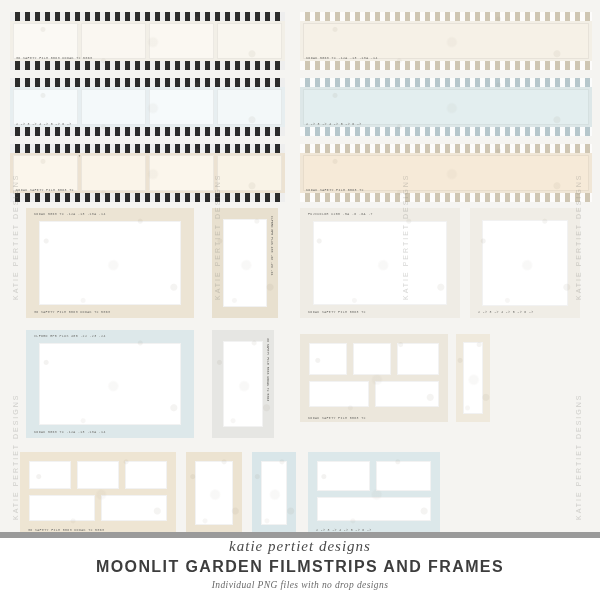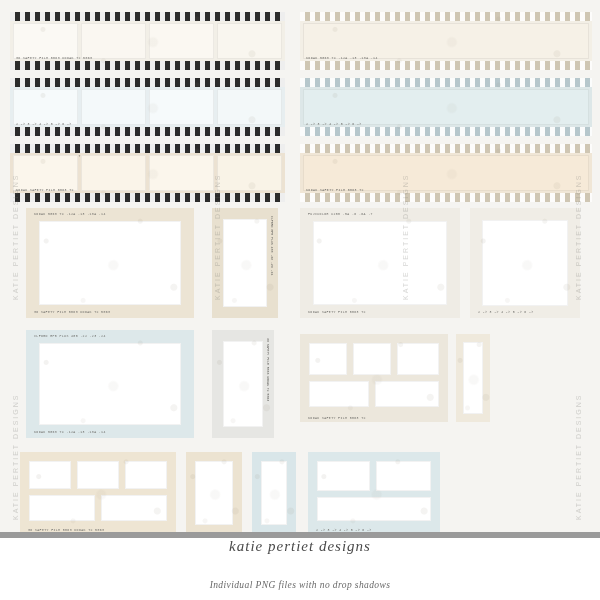--- a/index.html
+++ b/index.html
@@ -333,15 +333,16 @@
     <div class="wm" style="left:402px;top:300px;">KATIE PERTIET DESIGNS</div>
     <div class="wm" style="left:575px;top:300px;">KATIE PERTIET DESIGNS</div>
     <div class="wm" style="left:12px;top:520px;">KATIE PERTIET DESIGNS</div>
     <div class="wm" style="left:575px;top:520px;">KATIE PERTIET DESIGNS</div>
 
   </div>
 
   <div class="footer">
     <div class="footer-bar"></div>
     <div class="brand">katie pertiet designs</div>
-    <div class="subtitle">Individual PNG files with no drop shadows</div>
+    <div class="title">MOONLIT GARDEN FILMSTRIPS AND FRAMES</div>
+    <div class="subtitle">Individual PNG files with no drop designs</div>
   </div>
 </div>
 
 </body></html>

